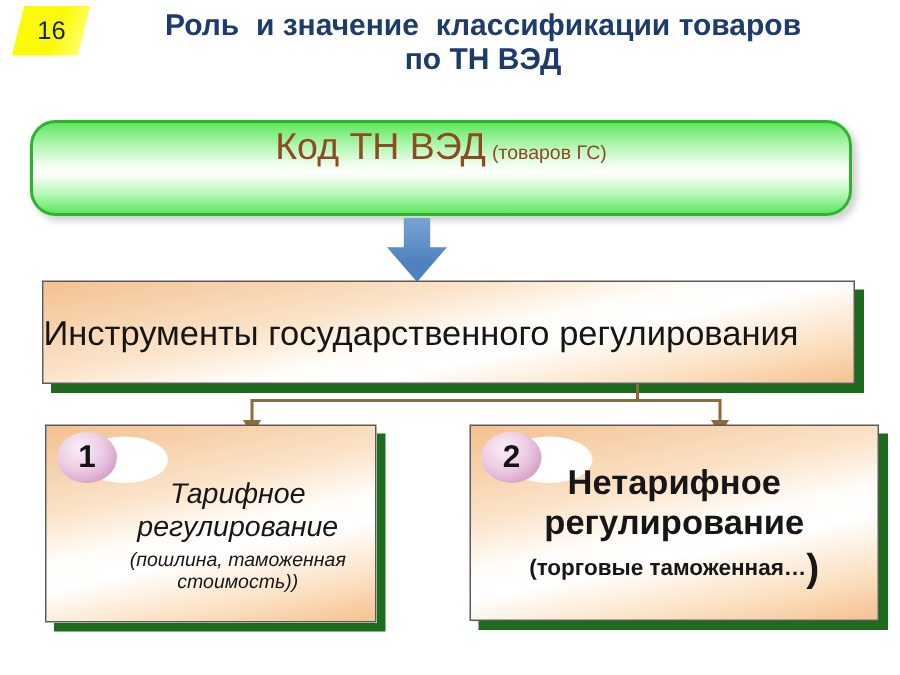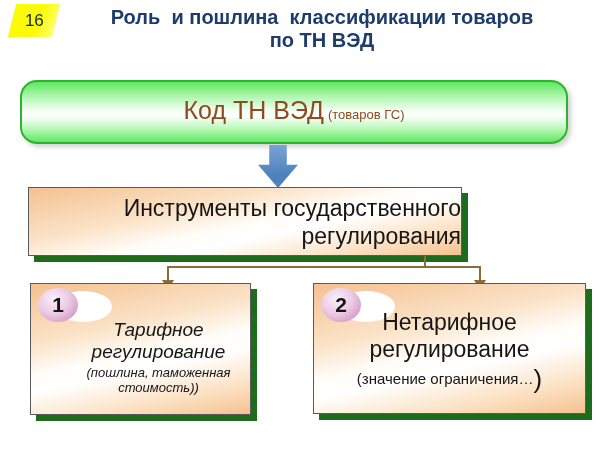--- a/index.html
+++ b/index.html
@@ -35,21 +35,21 @@
   
   .code-box{
     position:absolute;left:20px;top:80px;width:544px;height:60px;
     border:2px solid var(--green-border);border-radius:17px;
     background:linear-gradient(to bottom,
       var(--green-fill) 0%, #b4f7b4 26%, #f4fff4 48%, #ffffff 56%,
       #b9f8b9 78%, var(--green-fill) 100%);
     box-shadow:3px 3px 5px rgba(0,0,0,0.18);
     display:flex;align-items:baseline;justify-content:center;gap:12px;
   }
-  .code-box-inner{display:flex;align-items:baseline;gap:4px;margin-top:14px;}
+  .code-box-inner{display:flex;align-items:baseline;gap:4px;margin-top:2px;}
   .code-label{font-size:25px;color:var(--code-brown);}
   .code-note{font-size:13px;color:var(--code-brown);}
 
   
   .arrow-down{
     position:absolute;left:258px;top:145px;width:40px;height:43px;
     background:linear-gradient(180deg,#7aa3d4 0%,var(--arrow-blue) 70%);
     clip-path:polygon(28% 0, 72% 0, 72% 46%, 100% 46%, 50% 100%, 0 46%, 28% 46%);
   }
 
@@ -58,23 +58,23 @@
     border:1px solid var(--box-border);
     background:linear-gradient(168deg,
       var(--peach) 0%, #fbe3c8 34%, #fffdf9 52%, #ffffff 62%,
       #fbdfbf 84%, var(--peach) 100%);
     box-shadow:6px 6px 0 0 var(--shadow-green);
     box-sizing:border-box;
   }
 
   
   .instruments-box{
-    position:absolute;left:28px;top:187px;width:434px;height:69px;
+    position:absolute;left:28px;top:187px;width:542px;height:69px;
     display:flex;flex-direction:column;justify-content:center;
-    text-align:right;font-size:23px;line-height:28px;color:#151515;
+    text-align:left;font-size:23px;line-height:28px;color:#151515;
   }
 
   
   .connector{position:absolute;left:0;top:253px;}
 
   
   .branch{position:absolute;}
   .branch-1{left:30px;top:283px;width:221px;height:132px;}
   .branch-2{left:313px;top:283px;width:273px;height:131px;}
 
@@ -89,40 +89,40 @@
       #faeef8 0%, #eccbe4 45%, #d8a3ca 75%, var(--badge-pink) 100%);
     display:flex;align-items:center;justify-content:center;
     font-size:21px;font-weight:600;color:#141414;
   }
 
   .branch-text{
     position:absolute;inset:0;display:flex;flex-direction:column;
     justify-content:center;text-align:center;color:#161616;
   }
   .branch-1 .branch-text{padding-top:16px;padding-left:36px;}
-  .branch-2 .branch-text{padding-top:0;}
+  .branch-2 .branch-text{padding-top:0;font-weight:bold;}
 
   .branch-1 .branch-title{font-style:italic;font-size:19px;line-height:22px;}
   .branch-1 .branch-subtitle{font-style:italic;font-size:13px;line-height:15px;margin-top:2px;}
 
   .branch-2 .branch-title{font-size:23px;line-height:27px;}
   .branch-2 .branch-subtitle{font-size:15px;line-height:20px;margin-top:6px;}
   .branch-2 .big-paren{font-size:26px;line-height:20px;vertical-align:-4px;}
 </style>
 </head>
 <body>
 
 <div class="slide">
 
   <div class="slide-number">
     <span>16</span>
   </div>
 
   <div class="title">
-    <div>Роль  и пошлина  классификации товаров</div>
+    <div>Роль  и значение  классификации товаров</div>
     <div>по ТН ВЭД</div>
   </div>
 
   <div class="code-box">
     <div class="code-box-inner">
       <span class="code-label">Код ТН ВЭД</span>
       <span class="code-note">(товаров ГС)</span>
     </div>
   </div>
 
@@ -159,18 +159,18 @@
     <div class="badge-wrap">
       <div class="badge-glow"></div>
       <div class="badge">2</div>
     </div>
     <div class="branch-text">
       <div class="branch-title">
         <div>Нетарифное</div>
         <div>регулирование</div>
       </div>
       <div class="branch-subtitle">
-        <span>(значение ограничения…</span><span class="big-paren">)</span>
+        <span>(торговые таможенная…</span><span class="big-paren">)</span>
       </div>
     </div>
   </div>
 
 </div>
 
 </body></html>

